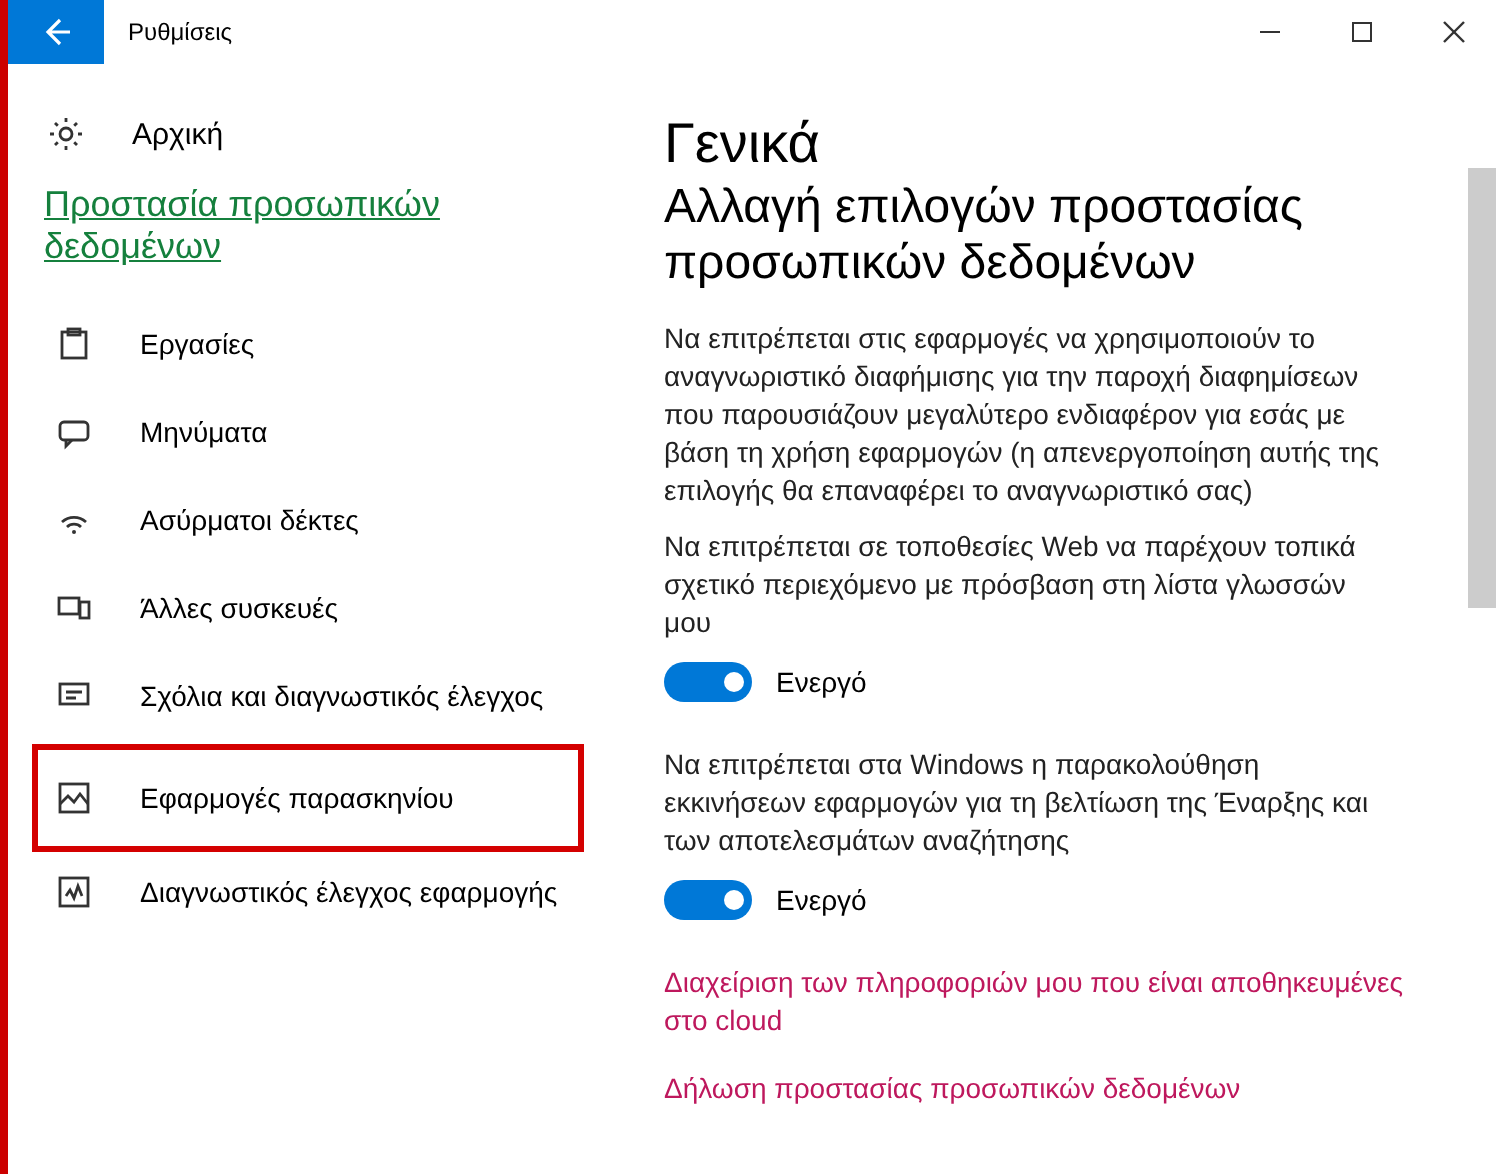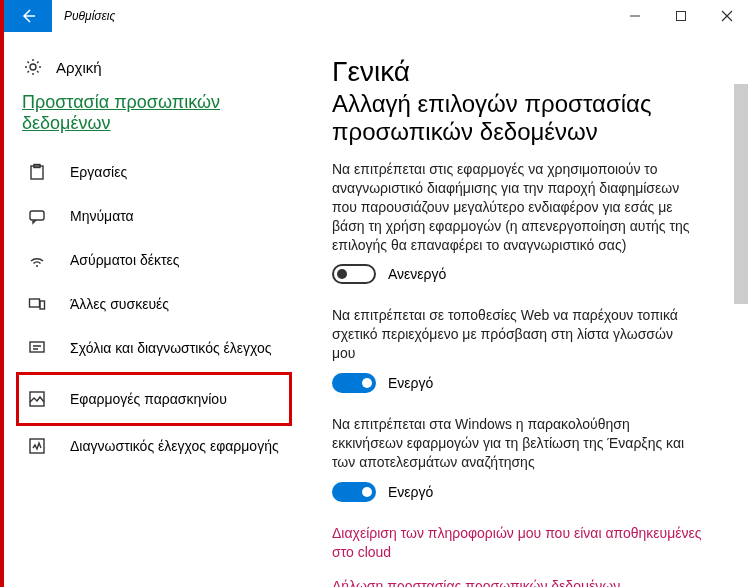--- a/index.html
+++ b/index.html
@@ -1,25 +1,25 @@
 <!DOCTYPE html>
 <html><head>
 <meta charset="utf-8">
 <style>
   * { box-sizing: border-box; margin: 0; padding: 0; }
   html, body { width: 750px; height: 587px; font-family: "Segoe UI", Arial, sans-serif; background: #fff; overflow: hidden; }
   .window { width: 750px; height: 587px; border-left: 4px solid #c00; position: relative; }
   .titlebar { height: 32px; display: flex; align-items: stretch; }
   .back-btn { width: 48px; background: #0078d7; color: #fff; display: flex; align-items: center; justify-content: center; }
-  .title { flex: 1; display: flex; align-items: center; padding-left: 12px; font-size: 12px; font-style: italic; }
+  .title { flex: 1; display: flex; align-items: center; padding-left: 12px; font-size: 12px; }
   .win-controls { display: flex; }
   .win-btn { width: 46px; display: flex; align-items: center; justify-content: center; color: #333; }
   .body { display: flex; height: calc(587px - 32px); }
   .sidebar { width: 300px; padding: 14px 18px 0 18px; }
-  .home-row { display: flex; align-items: center; gap: 14px; margin: 12px 2px 16px 2px; font-size: 15px; }
+  .home-row { display: flex; align-items: center; gap: 24px; margin: 12px 2px 16px 2px; font-size: 15px; }
   .search { border: 1px solid #0078d7; height: 32px; display: flex; align-items: center; padding: 0 8px; width: 262px; margin-bottom: 28px; }
   .search input { flex: 1; border: none; outline: none; font-size: 14px; font-style: italic; color: #999; font-family: inherit; }
   .search-icon { color: #0078d7; }
   .section-label { color: #15803d; font-size: 18px; margin-bottom: 18px; text-decoration: underline; }
   .nav-item { display: flex; align-items: center; gap: 24px; height: 40px; padding: 0 6px; font-size: 14px; cursor: pointer; margin-bottom: 4px; }
   .nav-item svg { flex: 0 0 18px; }
   .highlight-box { border: 3px solid #d40000; padding: 0 3px; margin: 0 -6px; }
   .highlight-box .nav-item { margin: 4px 0; }
   .content { flex: 1; padding: 24px 12px 0 28px; position: relative; overflow: hidden; }
   .scrollbar { position: absolute; right: 2px; top: 52px; width: 14px; height: 220px; background: #ccc; border-radius: 0; }
@@ -139,26 +139,20 @@
       </div>
     </div>
 
     <div class="content">
       <div class="scrollbar"></div>
 
       <div class="h1">Γενικά</div>
       <div class="h2">Αλλαγή επιλογών προστασίας προσωπικών δεδομένων</div>
 
       <div class="para">Να επιτρέπεται στις εφαρμογές να χρησιμοποιούν το αναγνωριστικό διαφήμισης για την παροχή διαφημίσεων που παρουσιάζουν μεγαλύτερο ενδιαφέρον για εσάς με βάση τη χρήση εφαρμογών (η απενεργοποίηση αυτής της επιλογής θα επαναφέρει το αναγνωριστικό σας)</div>
-      <div class="toggle-row">
-        <div class="toggle toggle-off">
-            <div class="knob"></div>
-          </div>
-        <span class="toggle-label">Ανενεργό</span>
-      </div>
 
       <div class="para">Να επιτρέπεται σε τοποθεσίες Web να παρέχουν τοπικά σχετικό περιεχόμενο με πρόσβαση στη λίστα γλωσσών μου</div>
       <div class="toggle-row">
         <div class="toggle toggle-on">
             <div class="knob"></div>
           </div>
         <span class="toggle-label">Ενεργό</span>
       </div>
 
       <div class="para">Να επιτρέπεται στα Windows η παρακολούθηση εκκινήσεων εφαρμογών για τη βελτίωση της Έναρξης και των αποτελεσμάτων αναζήτησης</div>

